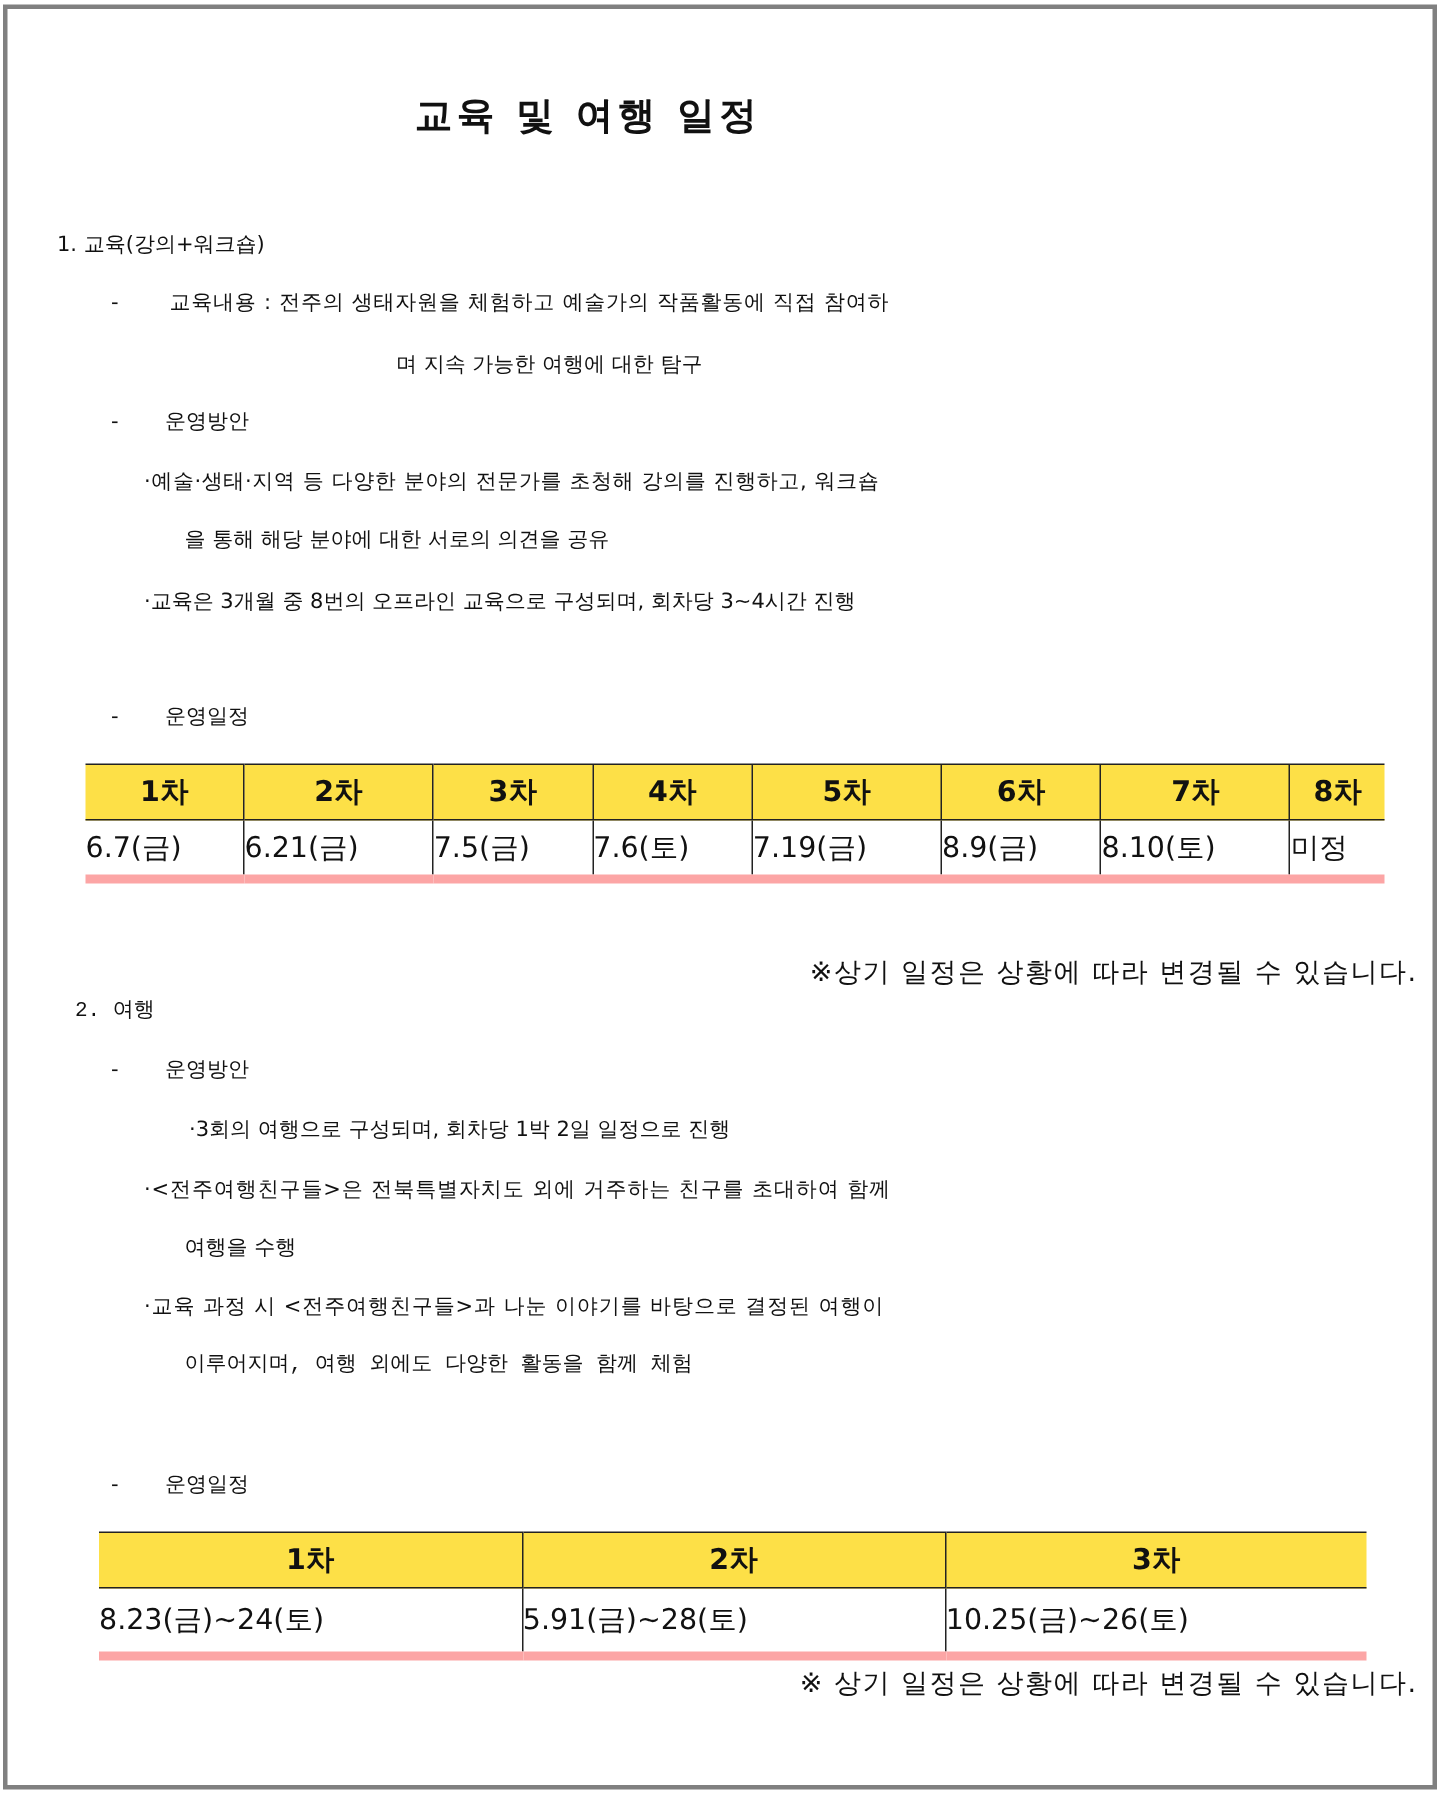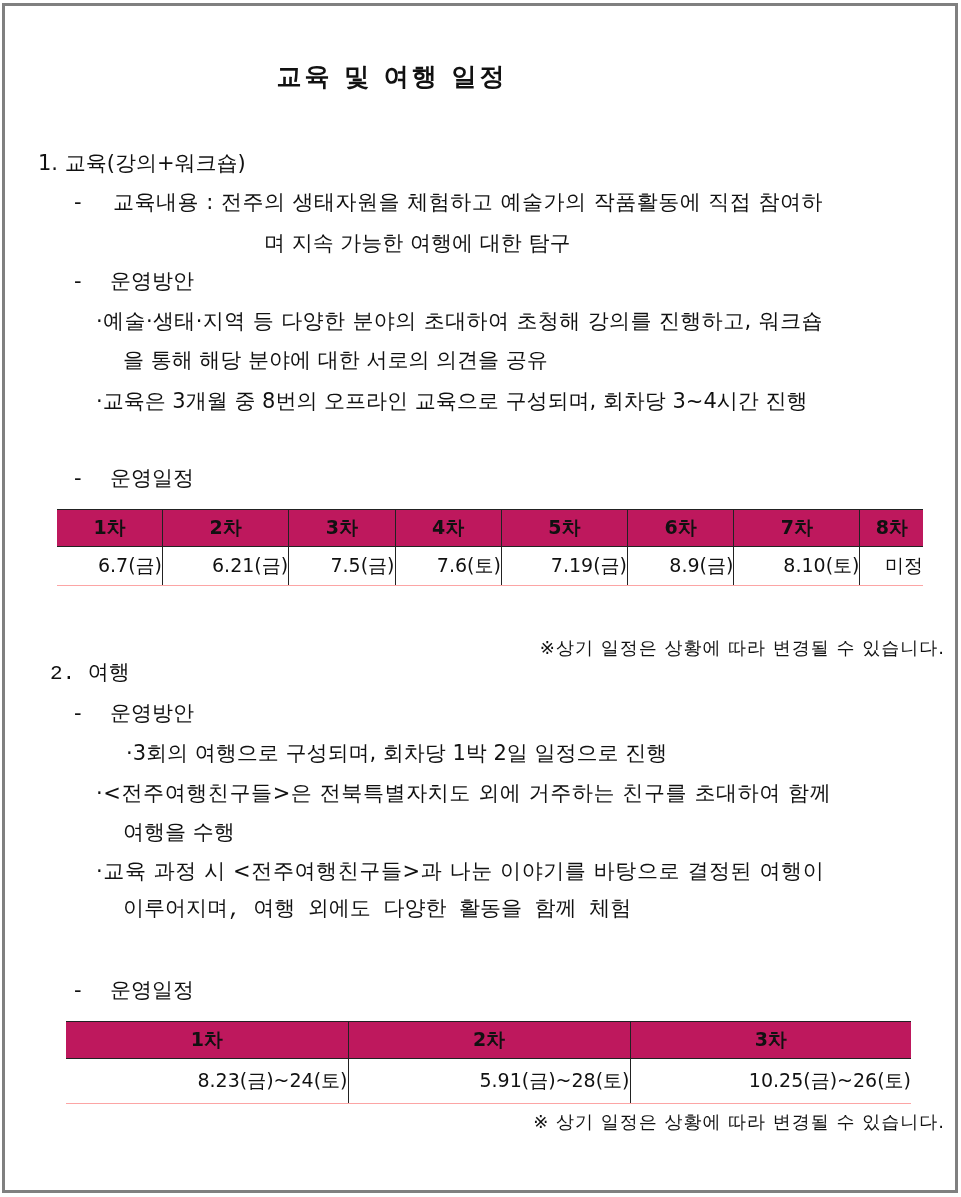--- a/index.html
+++ b/index.html
@@ -1,44 +1,44 @@
 <!DOCTYPE html>
 <html><head>
 <meta charset="utf-8">
 <style>
   * { box-sizing: border-box; margin: 0; padding: 0; }
   html, body { width: 961px; height: 1197px; background: #ffffff; }
   body { font-family: "DejaVu Sans", "Liberation Sans", sans-serif; color: #111; position: relative; overflow: hidden; }
   .frame { position: absolute; left: 2px; top: 3px; width: 956px; height: 1190px; border: 3px solid #808080; }
   .abs { position: absolute; white-space: nowrap; }
   .title { left: 0; width: 784px; top: 60px; text-align: center; font-size: 25px; font-weight: bold; letter-spacing: 3px; }
-  .txt { font-size: 21px; line-height: 30px; }
+  .txt { font-size: 14px; line-height: 30px; }
   table.sched { position: absolute; border-collapse: collapse; font-size: 19px; }
-  table.sched th { background: #be185d; font-weight: bold; height: 37px; text-align: center; border-top: 1px solid #222; border-bottom: 1px solid #222; }
-  table.sched td { height: 39px; text-align: right; border-bottom: 1px solid #fca5a5; }
+  table.sched th { background: #fde047; font-weight: bold; height: 37px; text-align: center; border-top: 1px solid #222; border-bottom: 1px solid #222; }
+  table.sched td { height: 39px; text-align: left; border-bottom: 6px solid #fca5a5; }
   table.sched th + th, table.sched td + td { border-left: 1px solid #222; }
   .note { font-size: 18px; letter-spacing: 1px; }
 </style>
 </head>
 <body>
 
 <div class="frame"></div>
 
 <div class="abs title">교육 및 여행 일정</div>
 
 <div class="abs txt" style="left:38px; top:148px;">1. 교육(강의+워크숍)</div>
 
 <div class="abs txt" style="left:74px; top:187px;">-</div>
 <div class="abs txt" style="left:113px; top:187px; width:833px; letter-spacing:0.5px;">교육내용 : 전주의 생태자원을 체험하고 예술가의 작품활동에 직접 참여하</div>
 <div class="abs txt" style="left:264px; top:228px;">며 지속 가능한 여행에 대한 탐구</div>
 
 <div class="abs txt" style="left:74px; top:266px;">-</div>
 <div class="abs txt" style="left:110px; top:266px;">운영방안</div>
 
-<div class="abs txt" style="left:96px; top:306px; letter-spacing:0.4px;">·예술·생태·지역 등 다양한 분야의 초대하여 초청해 강의를 진행하고, 워크숍</div>
+<div class="abs txt" style="left:96px; top:306px; letter-spacing:0.4px;">·예술·생태·지역 등 다양한 분야의 전문가를 초청해 강의를 진행하고, 워크숍</div>
 <div class="abs txt" style="left:123px; top:345px;">을 통해 해당 분야에 대한 서로의 의견을 공유</div>
 <div class="abs txt" style="left:96px; top:386px;">·교육은 3개월 중 8번의 오프라인 교육으로 구성되며, 회차당 3~4시간 진행</div>
 
 <div class="abs txt" style="left:74px; top:463px;">-</div>
 <div class="abs txt" style="left:110px; top:463px;">운영일정</div>
 
 <table class="sched" style="left:57px; top:509px; width:866px;">
   <thead>
     <tr>
       <th>1차</th>

